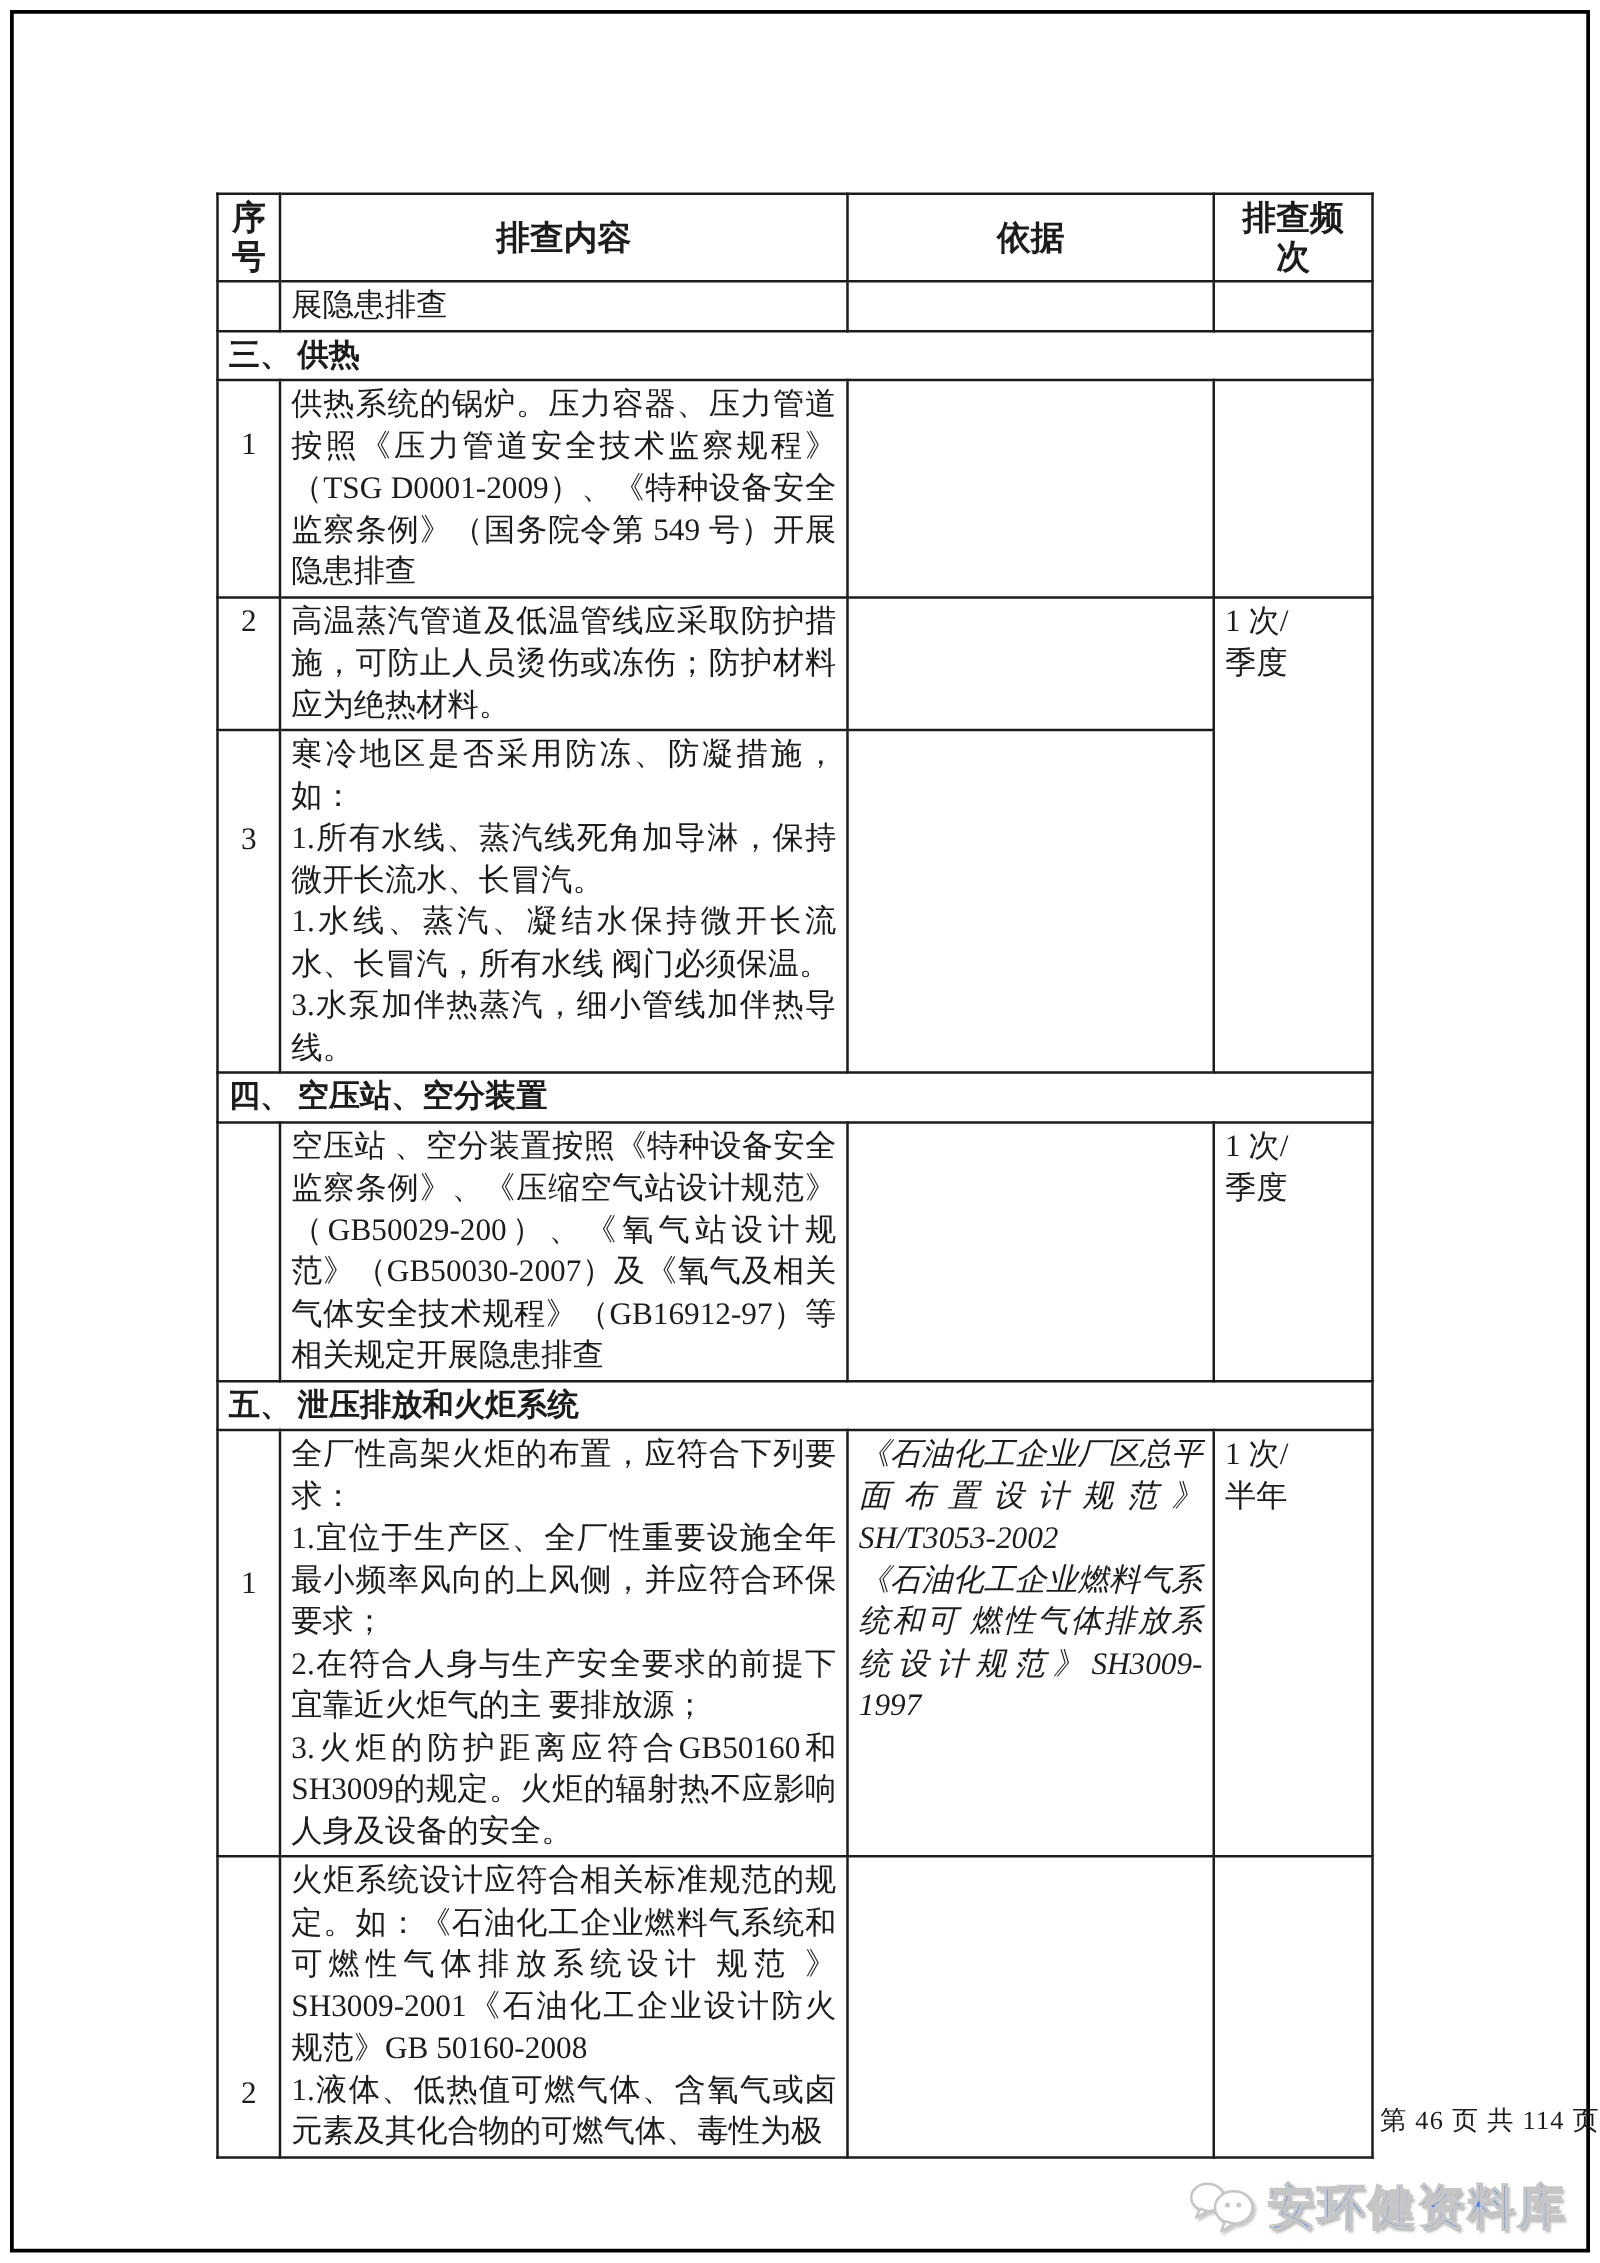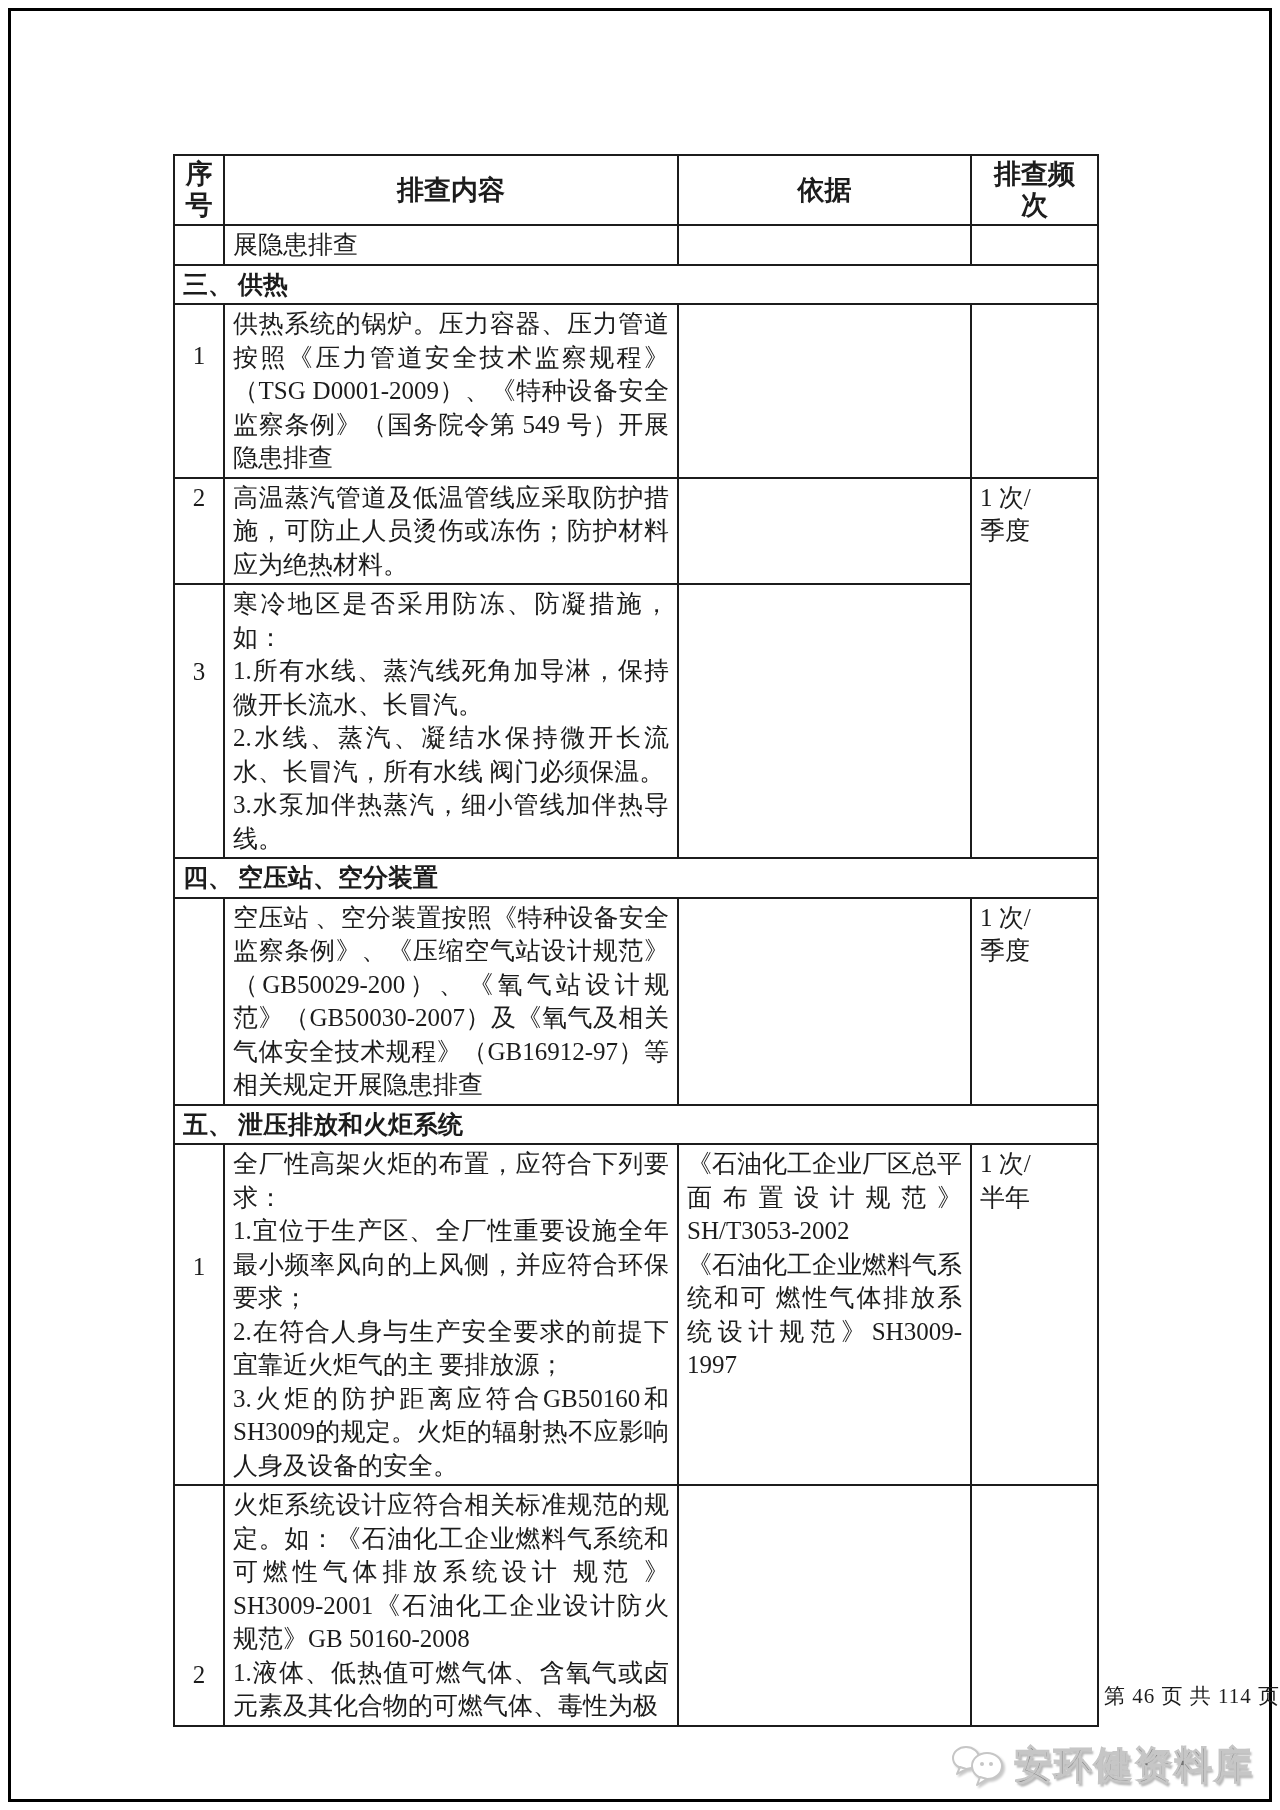--- a/index.html
+++ b/index.html
@@ -27,21 +27,21 @@
     word-break:break-word;
   }
   .doc-table thead th{
     height:64px;font-weight:bold;font-size:27px;line-height:31px;
     text-align:center;vertical-align:middle;padding:2px 4px;
   }
   .doc-table thead th.freq-h{padding:2px 14px;}
   .num-cell{text-align:center;vertical-align:middle;padding:2px 2px;}
   .content-cell .para{text-align:justify;}
   .basis-cell{padding:2px 6px;}
-  .basis-cell .para{text-align:justify;}
+  .basis-cell .para{text-align:justify;font-style:italic;}
   .freq-cell{padding:4px 6px;margin-left:44px;}
   .section-cell{
     font-weight:bold;font-size:27px;padding:2px 0 2px 5px;border-radius:13px;
   }
   .sec-label{display:inline-block;width:55px;}
   .sec-title{display:inline-block;}
   
   tbody tr:nth-child(3) .num-cell{vertical-align:top;padding-top:34px;}
   tbody tr:nth-child(4) .num-cell{vertical-align:top;padding-top:2px;}
   tbody tr:nth-child(5) .num-cell{vertical-align:top;padding-top:70px;}
@@ -51,21 +51,21 @@
     position:absolute;top:1682px;left:0;width:100%;
     text-align:right;font-size:21px;letter-spacing:1px;
   }
   .watermark{
     position:absolute;top:1740px;right:26px;
     display:flex;align-items:center;gap:8px;
   }
   .watermark-text{
     font-family:"Liberation Sans","DejaVu Sans",sans-serif;
     font-weight:bold;font-size:38px;letter-spacing:2px;
-    color:#737373;
+    color:#3b82f6;
     -webkit-text-stroke:1.2px #c6c6c6;
     text-shadow:2px 3px 2px #b9b9b9;
   }
   .watermark-icon{filter:drop-shadow(2px 2px 1px #c9c9c9);}
 </style>
 </head>
 <body>
 
 <div class="page-frame"></div>
 
@@ -113,21 +113,21 @@
         <td class="freq-cell" rowspan="2">
           <div class="para">1 次/</div>
           <div class="para">季度</div>
         </td>
       </tr>
       <tr>
         <td class="num-cell">3</td>
         <td class="content-cell">
           <div class="para">寒冷地区是否采用防冻、防凝措施，如：</div>
           <div class="para">1.所有水线、蒸汽线死角加导淋，保持微开长流水、长冒汽。</div>
-          <div class="para">2.水线、蒸汽、凝结水保持微开长流水、长冒汽，所有水线 阀门必须保温。</div>
+          <div class="para">1.水线、蒸汽、凝结水保持微开长流水、长冒汽，所有水线 阀门必须保温。</div>
           <div class="para">3.水泵加伴热蒸汽，细小管线加伴热导线。</div>
         </td>
         <td class="basis-cell"></td>
       </tr>
       <tr>
         <td colspan="4" class="section-cell"><span class="sec-label">四、</span><span class="sec-title">空压站、空分装置</span></td>
       </tr>
       <tr>
         <td class="num-cell"></td>
         <td class="content-cell">

